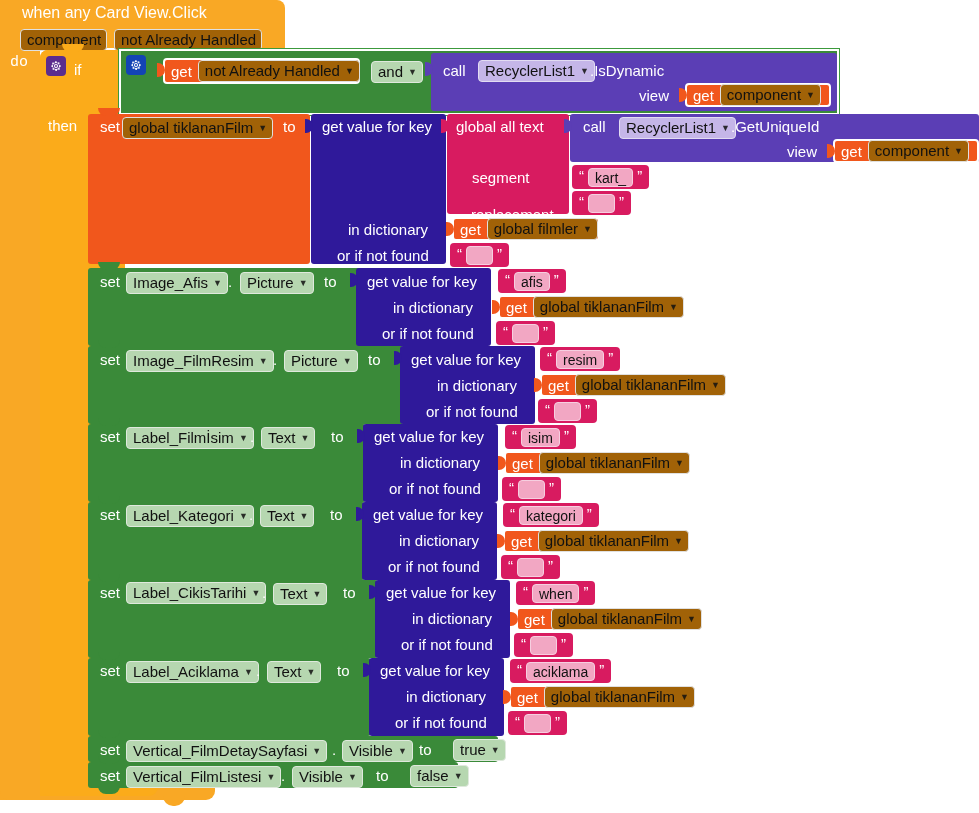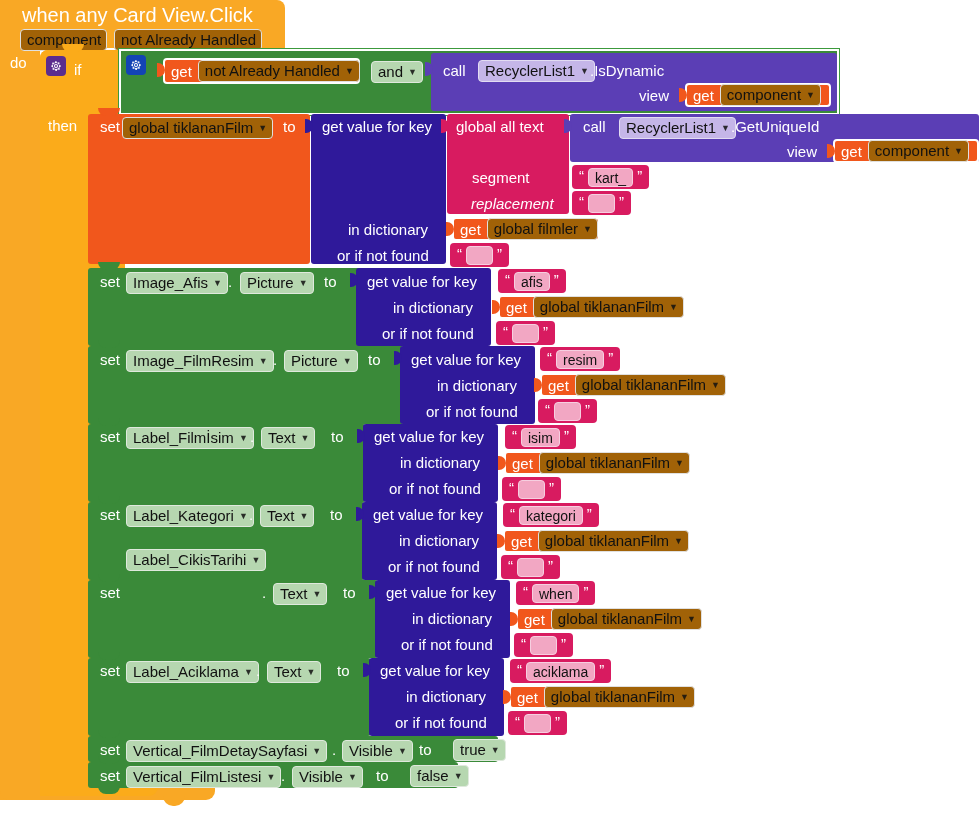--- a/index.html
+++ b/index.html
@@ -40,26 +40,26 @@
 </head>
 <body>
 
 <div id="canvas">
 
   <div class="blk" style="left:0;top:0;width:285px;height:48px;background:#f9a825;border-radius:0 8px 0 0;"></div>
   <div class="blk" style="left:0;top:44px;width:40px;height:756px;background:#f9a825;"></div>
   <div class="blk" style="left:0;top:770px;width:215px;height:30px;background:#f9a825;border-radius:0 0 9px 9px;"></div>
   <div class="blk" style="left:163px;top:796px;width:22px;height:10px;background:#f9a825;border-radius:0 0 10px 10px;"></div>
 
-  <div class="blk lbl" style="left:22px;top:5px;font-size:20px;">when any Card View.Click</div>
+  <div class="blk lbl" style="left:22px;top:5px;font-size:16px;">when any Card View.Click</div>
 
   <div class="blk field f-orange" style="left:20px;top:29px;">component</div>
   <div class="blk field f-orange" style="left:114px;top:29px;">not Already Handled</div>
 
-  <div class="blk lbl" style="left:10px;top:55px;">do</div>
+  <div class="blk lbl" style="left:10px;top:55px;font-family:Liberation Mono, monospace;">do</div>
 
   <div class="blk" style="left:40px;top:50px;width:72px;height:746px;background:#fbab1a;border-radius:8px 0 0 9px;"></div>
   <div class="blk" style="left:40px;top:50px;width:118px;height:64px;background:#fbab1a;border-radius:8px 0 0 0;"></div>
   <div class="blk" style="left:40px;top:110px;width:85px;height:686px;background:#fbab1a;"></div>
   <div class="blk" style="left:40px;top:770px;width:118px;height:26px;background:#fbab1a;border-radius:0 0 9px 9px;"></div>
 
   <div class="blk gear gear-purple" style="left:46px;top:56px;">
     <svg width="14" height="14" viewBox="0 0 24 24" aria-hidden="true">
       <path fill="#ffffff" d="M12 8.5a3.5 3.5 0 1 0 0 7 3.5 3.5 0 0 0 0-7zm0 5.2a1.7 1.7 0 1 1 0-3.4 1.7 1.7 0 0 1 0 3.4z"></path>
       <path fill="#ffffff" d="M20 13.1v-2.2l-2.1-.4a6.3 6.3 0 0 0-.7-1.7l1.2-1.8-1.6-1.6-1.8 1.2a6.3 6.3 0 0 0-1.7-.7L12.9 4h-2.2l-.4 2.1a6.3 6.3 0 0 0-1.7.7L6.8 5.6 5.2 7.2l1.2 1.8c-.3.5-.6 1.1-.7 1.7L4 11.1v2.2l2.1.4c.2.6.4 1.2.7 1.7l-1.2 1.8 1.6 1.6 1.8-1.2c.5.3 1.1.6 1.7.7l.4 2.1h2.2l.4-2.1c.6-.2 1.2-.4 1.7-.7l1.8 1.2 1.6-1.6-1.2-1.8c.3-.5.6-1.1.7-1.7l2.1-.4zM12 17.2a5.2 5.2 0 1 1 0-10.4 5.2 5.2 0 0 1 0 10.4z"></path>
@@ -123,21 +123,21 @@
   <div class="blk" style="left:311px;top:114px;width:135px;height:150px;background:#2f199a;border-radius:3px;"></div>
   <div class="blk" style="left:305px;top:119px;width:8px;height:14px;background:#2f199a;border-radius:0 8px 8px 0;"></div>
   <div class="blk lbl" style="left:322px;top:119px;">get value for key</div>
   <div class="blk lbl" style="left:348px;top:222px;">in dictionary</div>
   <div class="blk lbl" style="left:337px;top:248px;">or if not found</div>
 
   <div class="blk" style="left:447px;top:114px;width:122px;height:100px;background:#d81b60;border-radius:3px;"></div>
   <div class="blk" style="left:441px;top:119px;width:8px;height:14px;background:#d81b60;border-radius:0 8px 8px 0;"></div>
   <div class="blk lbl" style="left:456px;top:119px;">global all text</div>
   <div class="blk lbl" style="left:472px;top:170px;">segment</div>
-  <div class="blk lbl" style="left:471px;top:196px;font-style:italic;">replacement</div>
+  <div class="blk lbl" style="left:471px;top:207px;">replacement</div>
 
   <div class="blk" style="left:570px;top:114px;width:409px;height:48px;background:#5b3eb5;border-radius:3px;"></div>
   <div class="blk" style="left:564px;top:119px;width:8px;height:14px;background:#5b3eb5;border-radius:0 8px 8px 0;"></div>
   <div class="blk lbl" style="left:583px;top:119px;">call</div>
   <div class="blk field f-purple" style="left:619px;top:117px;">
     <span>RecyclerList1</span>
     <span class="caret">▼</span>
   </div>
   <div class="blk lbl" style="left:731px;top:119px;">.GetUniqueId</div>
   <div class="blk lbl" style="left:787px;top:144px;">view</div>
@@ -330,21 +330,21 @@
   </div>
   <div class="blk" style="left:497px;top:534px;width:8px;height:14px;background:#f1571c;border-radius:0 8px 8px 0;"></div>
   <div class="txt" style="left:501px;top:555px;">
     <span class="q">“</span>
     <span class="v empty"></span>
     <span class="q">”</span>
   </div>
 
   <div class="blk" style="left:88px;top:580px;width:290px;height:78px;background:#3a8a39;border-radius:3px;"></div>
   <div class="blk lbl" style="left:100px;top:585px;">set</div>
-  <div class="blk field f-green" style="left:126px;top:549px;">
+  <div class="blk field f-green" style="left:126px;top:582px;">
     <span>Label_CikisTarihi</span>
     <span class="caret">▼</span>
   </div>
   <div class="blk lbl" style="left:262px;top:585px;">.</div>
   <div class="blk field f-green" style="left:273px;top:583px;">
     <span>Text</span>
     <span class="caret">▼</span>
   </div>
   <div class="blk lbl" style="left:343px;top:585px;">to</div>
 

